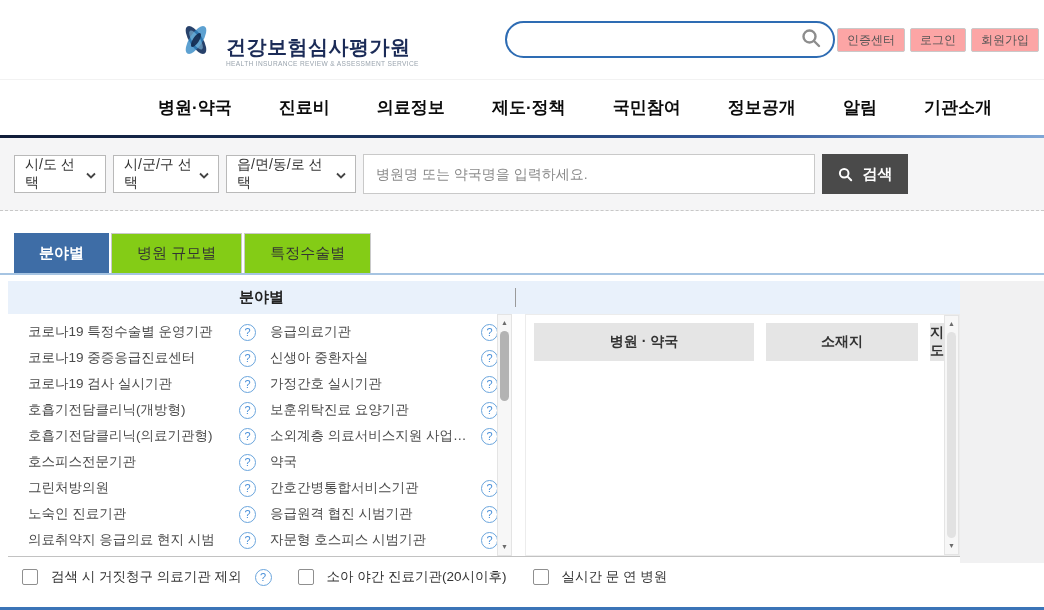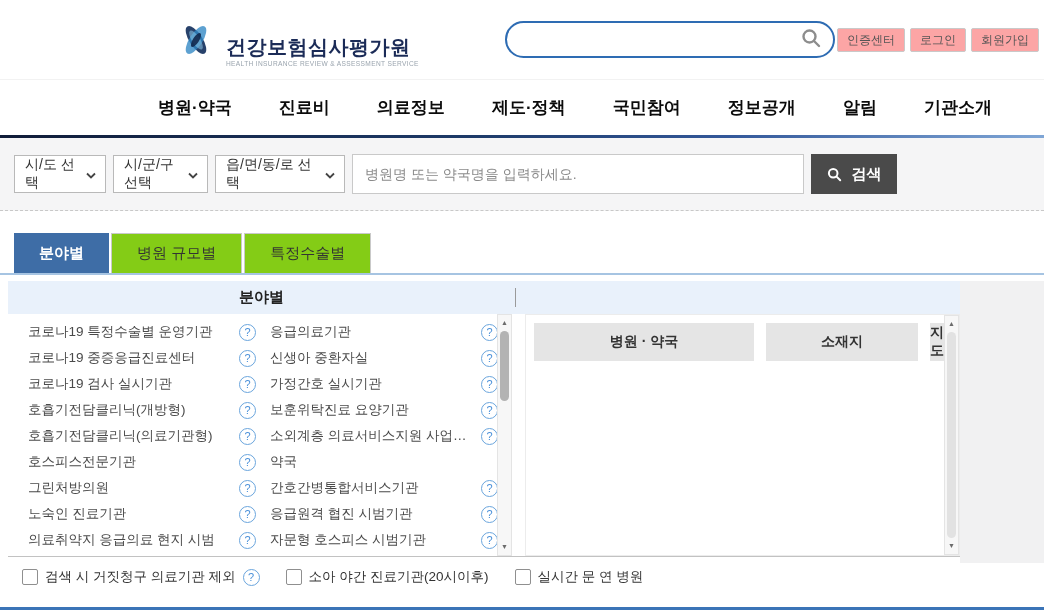--- a/index.html
+++ b/index.html
@@ -24,21 +24,21 @@
   .nav{height:55px;display:flex;align-items:center;justify-content:space-between;
     padding:0 52px 0 158px;background:#fff;}
   .nav-item{font-size:17px;font-weight:bold;color:#0b0b0b;cursor:pointer;white-space:nowrap;}
   .nav-line{height:3px;background:linear-gradient(to right,#101c38,#1d3a68 45%,#33589a 70%,#7fa6d6);}
   
   .filterbar{height:73px;box-sizing:border-box;background:#f5f5f6;border-bottom:1px dashed #c8c8c8;
     display:flex;align-items:center;gap:7px;padding:0 14px;}
   .sel{background:#fff;border:1px solid #b9b9b9;height:38px;box-sizing:border-box;display:flex;
     align-items:center;justify-content:space-between;padding:0 9px 0 10px;font-size:14px;color:#333;cursor:pointer;}
   .sel:nth-child(1){width:92px;}
-  .sel:nth-child(2){width:95px;}
+  .sel:nth-child(2){width:106px;}
   .sel:nth-child(3){width:130px;}
   .kw{width:452px;height:40px;box-sizing:border-box;border:1px solid #c9c9c9;padding:0 12px;font-size:14px;color:#333;outline:none;}
   .kw::placeholder{color:#8a8a8a;}
   .search-btn{width:86px;height:40px;background:#4a4a4a;border:none;color:#fff;font-size:15px;font-weight:bold;
     display:flex;align-items:center;justify-content:center;gap:10px;cursor:pointer;font-family:inherit;}
   
   .tabs-wrap{margin-top:22px;}
   .tabs{display:flex;margin-left:14px;gap:2px;}
   .tab{height:40px;box-sizing:border-box;padding:0 25px;display:flex;align-items:center;justify-content:center;
     font-size:15px;color:#333;background:#84cc16;border:1px solid #c9c9c9;border-bottom:none;cursor:pointer;white-space:nowrap;}
@@ -75,21 +75,21 @@
   
   .result-panel{margin-left:5px;flex:1;position:relative;border:1px solid #ececec;box-sizing:border-box;background:#fff;}
   .thead{position:absolute;left:8px;right:21px;top:8px;display:flex;gap:12px;}
   .th{background:#e5e5e5;height:38px;display:flex;align-items:center;justify-content:center;
     font-size:14px;font-weight:bold;color:#333;}
   .th:nth-child(1){flex:0 0 220px;}
   .th:nth-child(2){flex:0 0 152px;}
   .th:nth-child(3){flex:1;}
   
   .foot{height:40px;display:flex;align-items:center;gap:26px;padding-left:22px;background:#fff;}
-  .op{display:flex;align-items:center;gap:7px;font-size:13.5px;color:#333;}
+  .op{display:flex;align-items:center;gap:13px;font-size:13.5px;color:#333;}
   .cb{width:14px;height:14px;border:1px solid #8f8f8f;border-radius:2px;background:#fff;cursor:pointer;flex:0 0 auto;}
   .bottom-line{position:absolute;left:0;bottom:0;width:100%;height:3px;background:#3b74b7;}
 </style>
 </head>
 <body>
 
 <div class="hdr">
   <div class="logo">
     <span>
       <svg width="42" height="46" viewBox="0 0 42 46">

